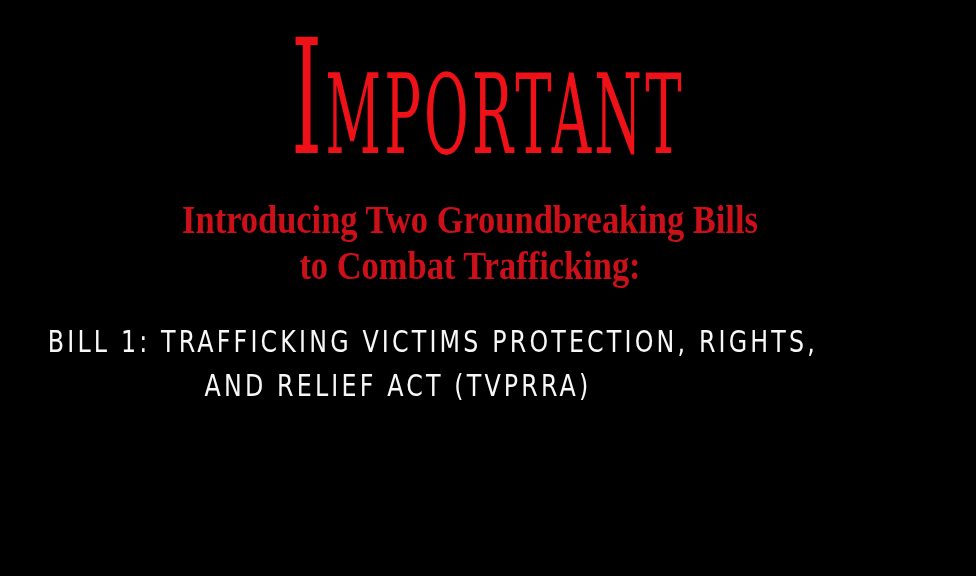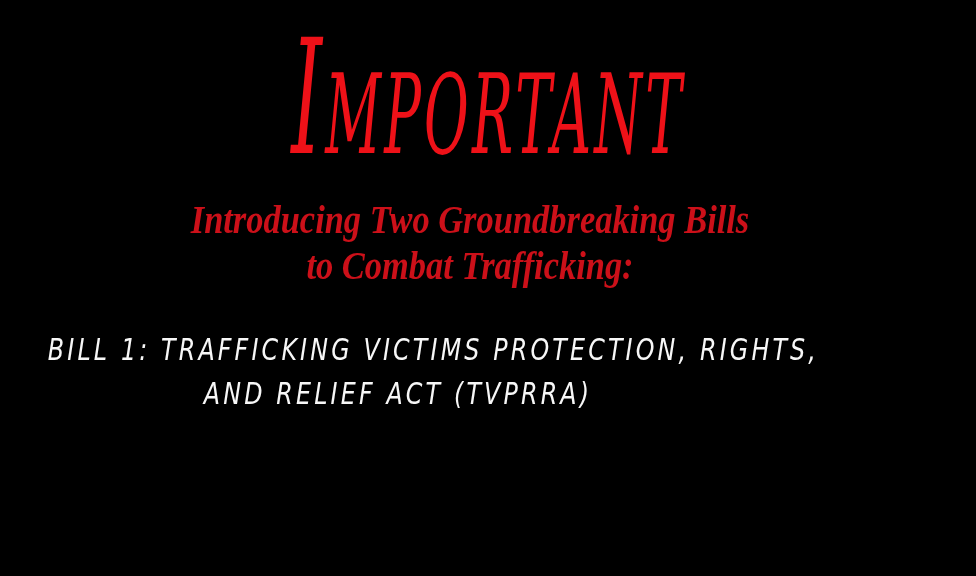--- a/index.html
+++ b/index.html
@@ -14,21 +14,20 @@
 
   .slide {
     position: relative;
     width: 976px;
     height: 576px;
     background: #000000;
     overflow: hidden;
     display: flex;
     flex-direction: column;
     align-items: center;
-    font-style: italic;
   }
 
   
   .headline {
     position: absolute;
     top: 18px;
     left: 0;
     width: 976px;
     text-align: center;
     color: #ee1118;
@@ -63,21 +62,20 @@
     transform-origin: 50% 50%;
     white-space: nowrap;
   }
 
   
   .bills {
     position: absolute;
     top: 320px;
     left: 0;
     width: 796px;
-    margin-top: 8px;
   }
   .bill-block {
     text-align: center;
     color: #f7f7f7;
     font-family: "DejaVu Sans Condensed", "Liberation Sans Narrow", "Liberation Sans", sans-serif;
     font-weight: 400;
     font-size: 30px;
     line-height: 44px;
     letter-spacing: 3.6px;
     text-transform: uppercase;

